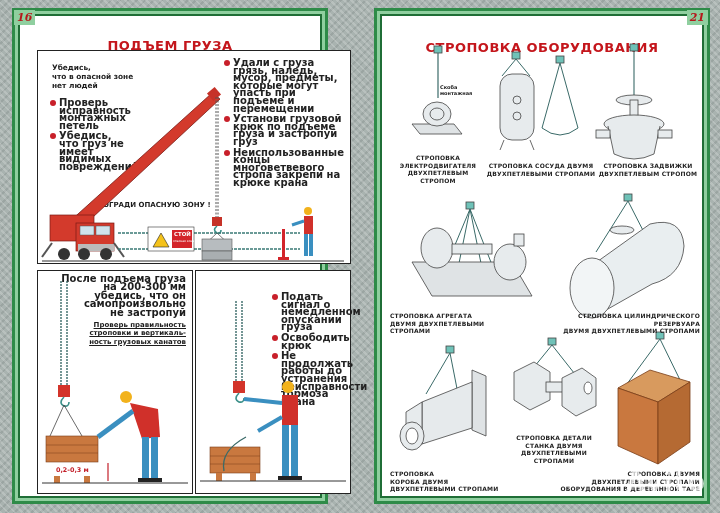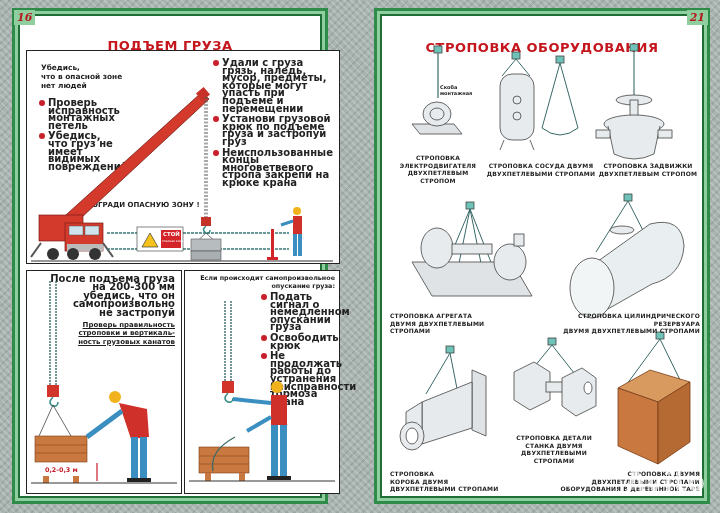--- a/index.html
+++ b/index.html
@@ -55,20 +55,21 @@
     color: #c4161c;
     font-weight: bold;
     font-size: 13px;
     letter-spacing: 0.5px;
     margin-top: 12px;
   }
   .panel {
     position: absolute;
     border: 1.5px solid #222;
     background: #fff;
+    margin-left: 11px;
   }
   .t-bold { font-weight: bold; color: #1d1d1d; }
   .bullet-list { list-style: none; }
   .bullet-list li {
     position: relative;
     padding-left: 9px;
     font-size: 10px;
     line-height: 7.6px;
     font-weight: bold;
     color: #222;
@@ -210,24 +211,20 @@
           <rect x="104" y="166" width="7" height="42" fill="#3a8fc0"></rect>
           <rect x="113" y="166" width="7" height="42" fill="#3a8fc0"></rect>
           <rect x="100" y="207" width="12" height="4" fill="#222"></rect>
           <rect x="112" y="207" width="12" height="4" fill="#222"></rect>
           <line x1="4" y1="212" x2="150" y2="212" stroke="#333" stroke-width="1"></line>
         </svg>
         <div style="position:absolute; left:18px; top:195px; font-size:6.4px; font-weight:bold; color:#c3202a;">0,2-0,3 м</div>
       </div>
 
       <div class="panel" style="left:164px; top:254px; width:156px; height:224px;">
-        <div class="t-bold" style="position:absolute; right:4px; top:3px; text-align:right; font-size:6.4px; line-height:8px;">
-          <div>Если происходит самопроизвольное</div>
-          <div>опускание груза:</div>
-        </div>
         <ul class="bullet-list" style="position:absolute; left:76px; top:22px; width:74px;">
           <li>Подать сигнал о немедленном опускании груза</li>
           <li>Освободить крюк</li>
           <li>Не продолжать работы до устранения неисправности тормоза крана</li>
         </ul>
         <svg width="156" height="224" style="left:0; top:0;">
           <line x1="40" y1="30" x2="40" y2="112" stroke="#3a6a68" stroke-width="1.4" stroke-dasharray="2,1"></line>
           <line x1="46" y1="30" x2="46" y2="112" stroke="#3a6a68" stroke-width="1.4" stroke-dasharray="2,1"></line>
           <rect x="37" y="110" width="12" height="12" fill="#d3342a"></rect>
           <path d="M43 122 q-6 6 0 9 q5 1 5 -4" fill="none" stroke="#3a8f88" stroke-width="1.6"></path>

